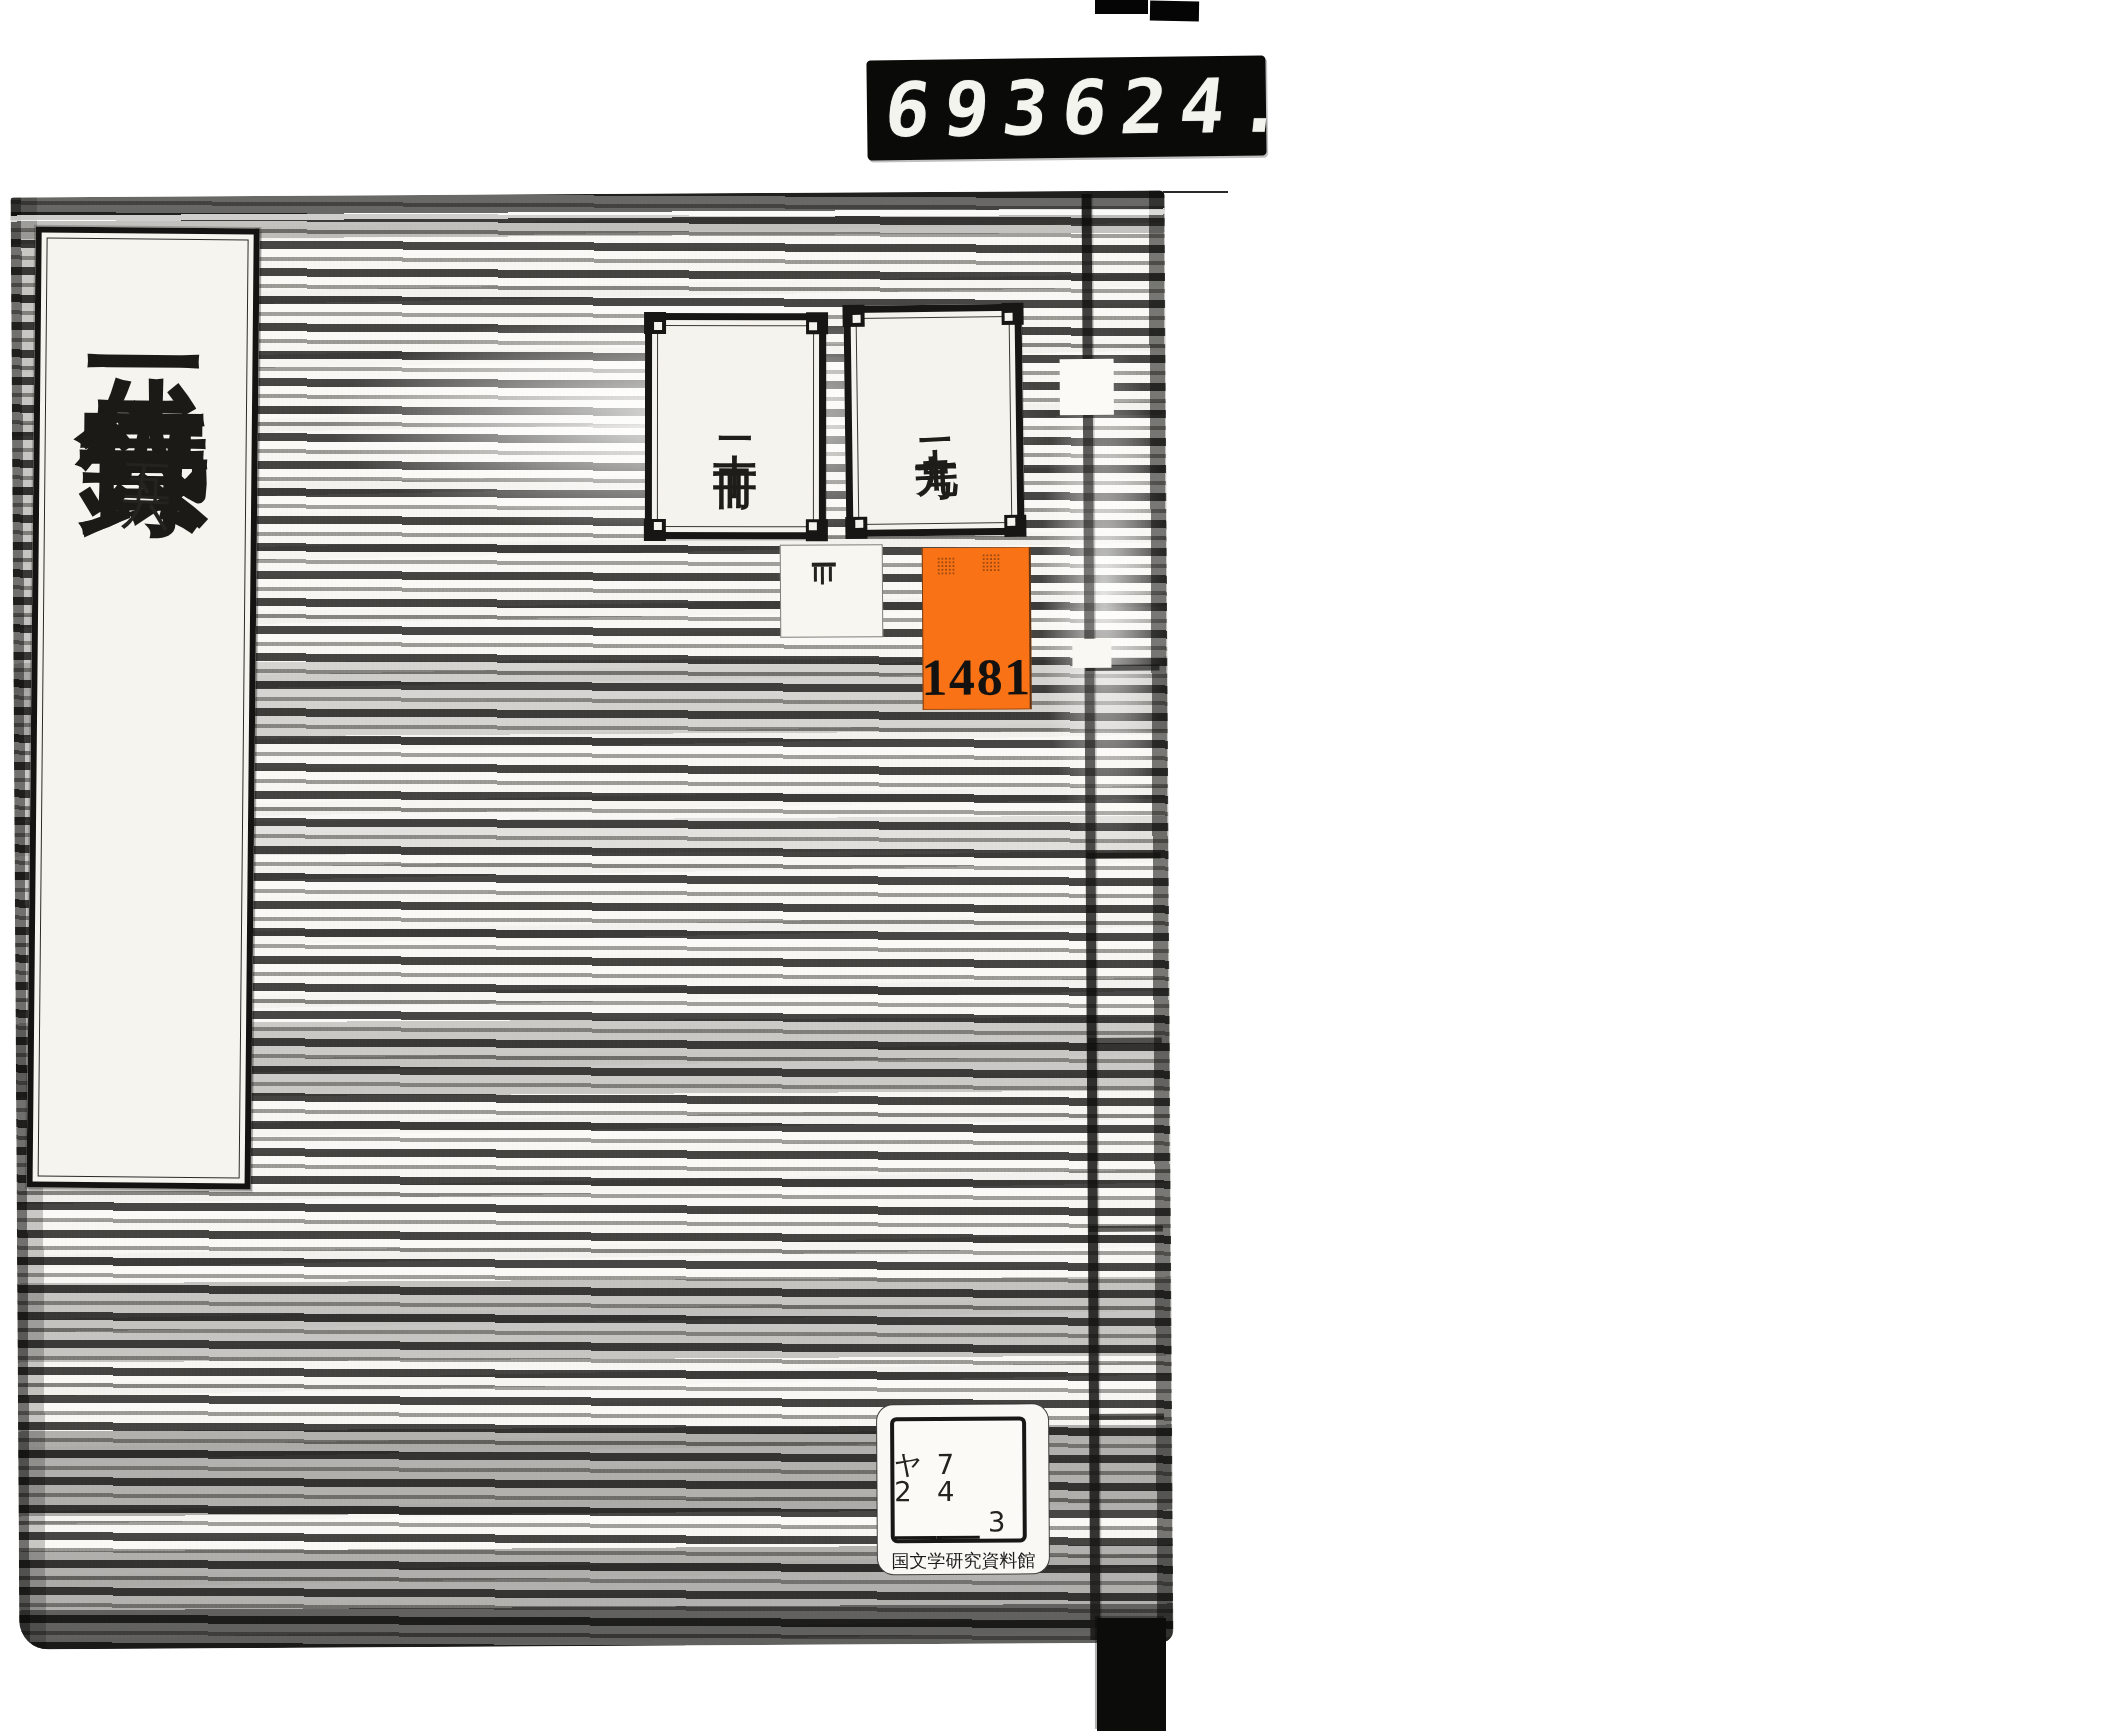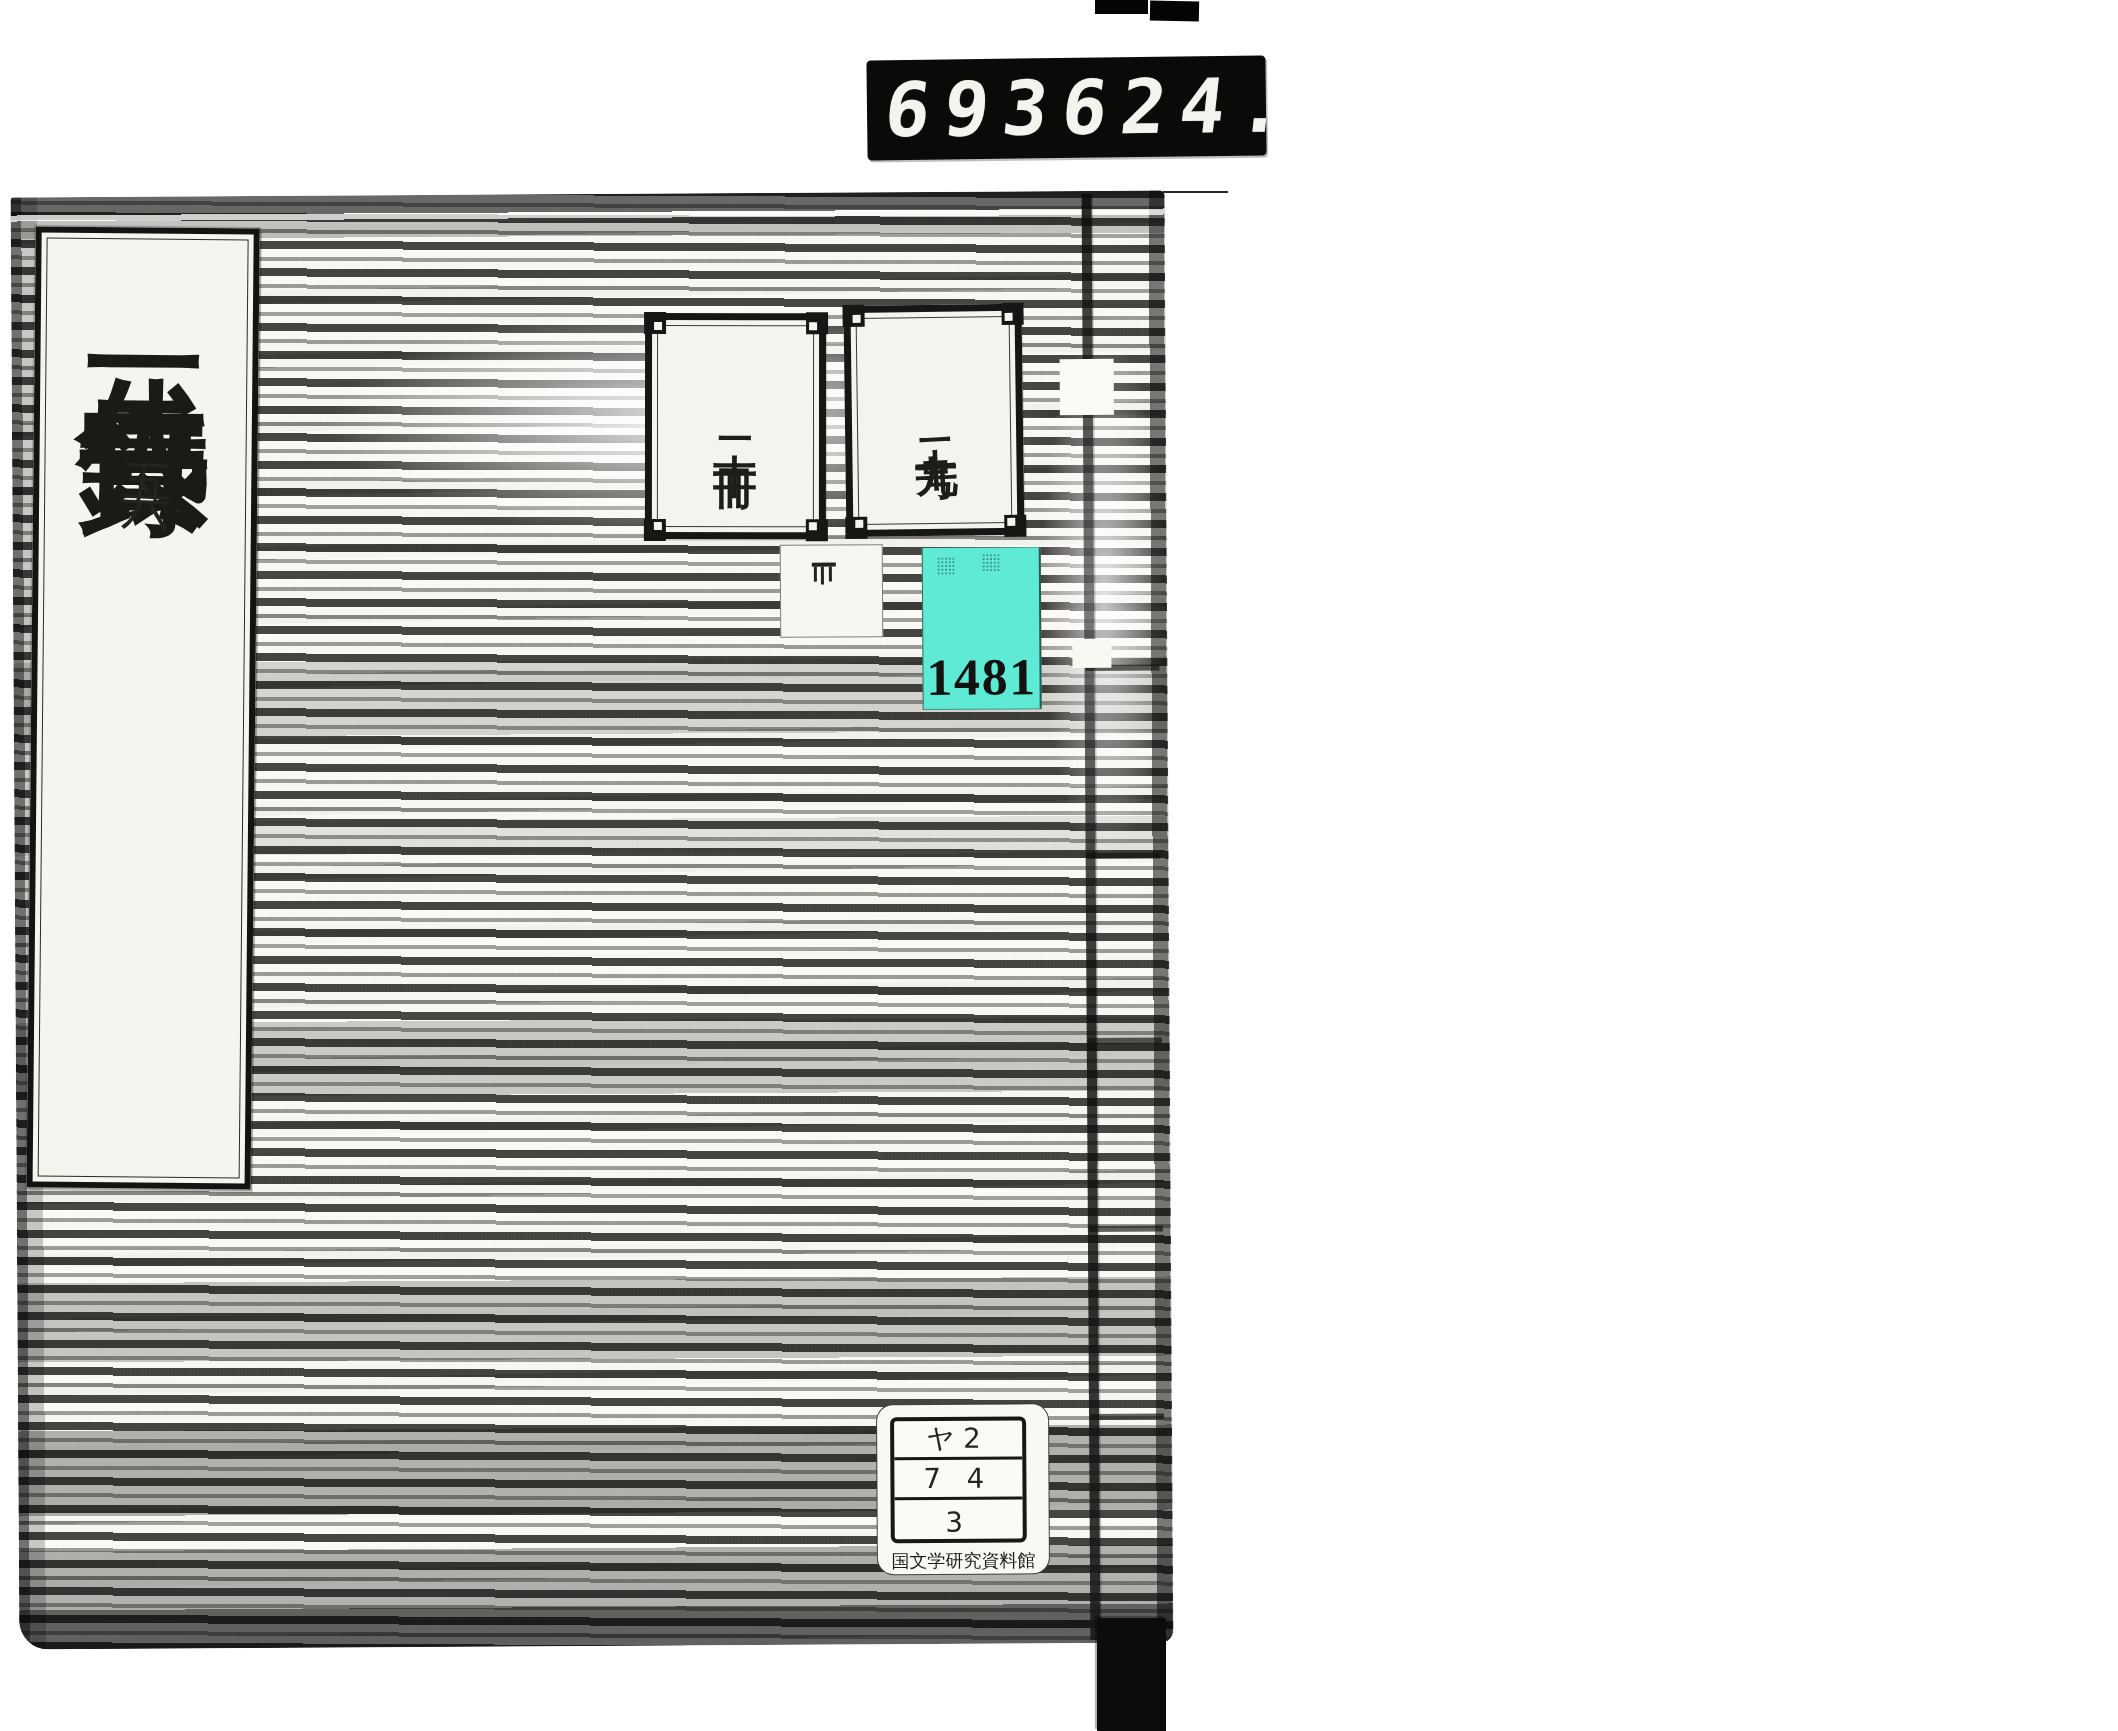--- a/index.html
+++ b/index.html
@@ -131,25 +131,24 @@
     position:absolute;left:767px;top:352px;width:101px;height:91px;
     background:#f7f6f1;border:1.1px solid rgba(30,30,28,.55);
   }
   .mark-h{position:absolute;left:31px;top:17px;width:24px;height:3.7px;background:#23221f;}
   .mark-v{position:absolute;top:21px;width:3.2px;height:15px;background:#23221f;}
   .mv1{left:33px;} .mv2{left:40px;height:18px;} .mv3{left:48px;}
 
   
   .slip-b{
     position:absolute;left:909px;top:356px;width:106px;height:161px;
-    background:#5eead4;
+    background:#f97316;
     border-left:1.6px solid rgba(25,25,23,.6);
     border-right:2.1px solid rgba(25,25,23,.7);
     border-bottom:1.1px solid rgba(25,25,23,.4);
-    padding-left:10px;
   }
   .speck{
     position:absolute;width:19px;height:18px;opacity:.8;
     background-image:radial-gradient(circle, rgba(0,0,0,.45) 0.7px, rgba(0,0,0,0) 1px);
     background-size:3.7px 3.7px;
   }
   .sp1{left:13.8px;top:8.5px;} .sp2{left:59px;top:6.4px;}
   .accession-number{
     position:absolute;bottom:5.3px;left:50%;transform:translateX(-50%);
     font-family:"Liberation Serif", serif;font-weight:bold;
@@ -170,21 +169,21 @@
   .binding-tab2{position:absolute;left:1059px;top:448px;width:39px;height:29px;background:#f9f8f3;}
 
   
   .call-label{
     position:absolute;left:858px;top:1212px;width:171px;height:169px;
     background:#f9f8f4;border:1.6px solid rgba(20,20,18,.8);border-radius:17px;
   }
   .call-table{
     position:absolute;left:12.7px;top:11.7px;width:136px;height:126px;
     border:4.8px solid #181715;border-radius:6.4px;background:#fbfaf6;
-    display:flex;flex-direction:column;box-sizing:border-box;
+    display:flex;flex-direction:row;box-sizing:border-box;
   }
   .call-row{
     flex:1;display:flex;align-items:center;justify-content:center;
     font-size:27.5px;line-height:1;color:#242320;letter-spacing:8.5px;
     border-bottom:3.2px solid #181715;
   }
   .call-row:last-child{border-bottom:none;align-items:flex-end;padding-bottom:2.1px;}
   .call-inst{
     position:absolute;left:0;right:0;bottom:3.2px;text-align:center;
     font-size:18px;line-height:1.1;color:#1c1b19;letter-spacing:0px;font-weight:normal;

